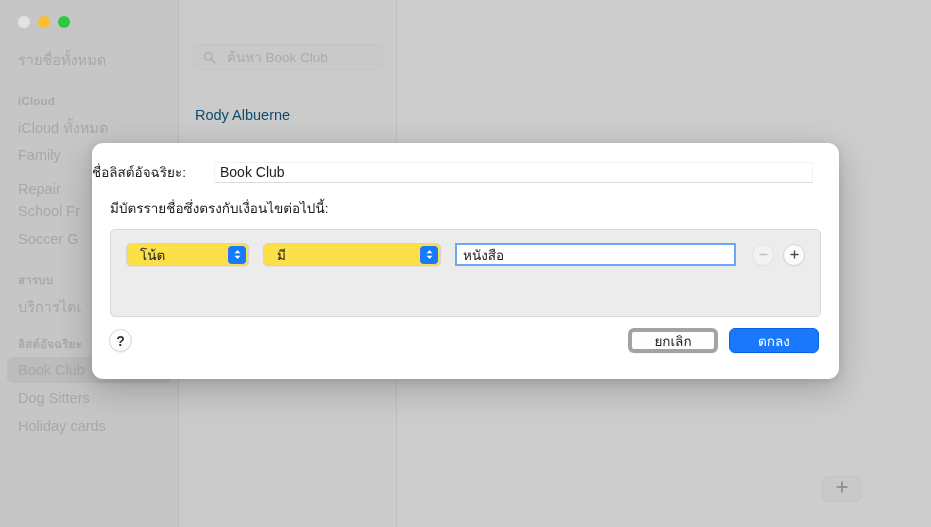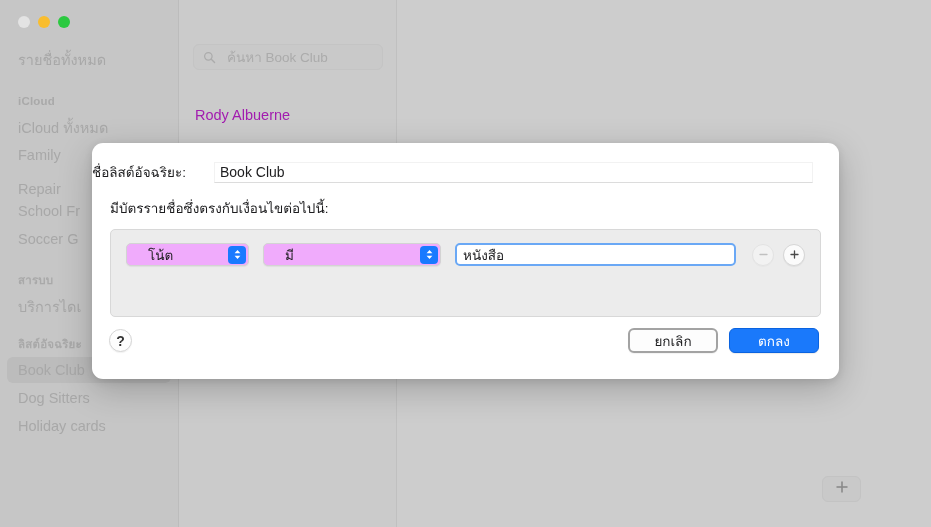--- a/index.html
+++ b/index.html
@@ -69,21 +69,21 @@
     border: 1px solid #c4c4c4; border-radius: 6px;
     background: #c9c9c9;
     display: flex; align-items: center; gap: 11px;
     padding-left: 9px;
   }
   #search-icon svg { display: block; }
   #search-placeholder { font-size: 13.5px; color: #ababab; white-space: nowrap; }
 
   #contact-row {
     position: absolute; left: 16px; top: 107px;
-    font-size: 14.5px; color: #a21caf; white-space: nowrap;
+    font-size: 14.5px; color: #0c4a6e; white-space: nowrap;
   }
 
   
   #detail-pane {
     position: absolute; left: 397px; top: 0; right: 0; height: 527px;
     background: #cdcdcd;
   }
   #add-contact-button {
     position: absolute; left: 425px; top: 476px;
     width: 39px; height: 26px;
@@ -144,26 +144,26 @@
   }
 
   .condition-row {
     position: absolute; left: 15px; top: 13px;
     display: flex; align-items: center;
   }
 
   .popup {
     position: relative;
     height: 23px;
-    background: #f0abfc;
+    background: #fde047;
     border: 1px solid #d3d3d3;
     border-radius: 5px;
     box-shadow: 0 1px 1px rgba(0,0,0,.06);
     display: flex; align-items: center;
-    padding-left: 21px;
+    padding-left: 13px;
     font-size: 13.5px;
     color: #1d1d1f;
     white-space: nowrap;
   }
   #criteria-popup { width: 123px; }
   #operator-popup { width: 178px; margin-left: 14px; }
 
   .popup-arrows {
     position: absolute; right: 2px; top: 1.5px;
     width: 18px; height: 18px;
@@ -172,21 +172,21 @@
     display: flex; flex-direction: column;
     align-items: center; justify-content: center;
     gap: 1px;
   }
   .popup-arrows svg { display: block; }
 
   #value-input {
     margin-left: 14px;
     width: 281px; height: 23px;
     border: 2px solid #6aa8f5;
-    border-radius: 5px;
+    border-radius: 0;
     background: #ffffff;
     font-family: "Liberation Sans", "DejaVu Sans", sans-serif;
     font-size: 13.5px;
     color: #1d1d1f;
     padding: 0 6px;
     outline: none;
   }
 
   .round-btn {
     width: 22px; height: 22px;
@@ -208,21 +208,21 @@
     background: #fdfdfd;
     display: flex; align-items: center; justify-content: center;
     font-size: 14px; font-weight: bold; color: #333;
     box-shadow: 0 1px 1px rgba(0,0,0,.05);
   }
 
   #cancel-button {
     position: absolute; left: 536px; top: 185px;
     width: 90px; height: 25px;
     border-radius: 6px;
-    border: 2px solid #a3a3a3;
+    border: 4px solid #a3a3a3;
     background: #fdfdfd;
     display: flex; align-items: center; justify-content: center;
     font-size: 13.5px; color: #1d1d1f;
     box-shadow: 0 1px 1px rgba(0,0,0,.05);
   }
   #ok-button {
     position: absolute; left: 637px; top: 185px;
     width: 90px; height: 25px;
     border-radius: 6px;
     border: 1px solid #0a63e0;

